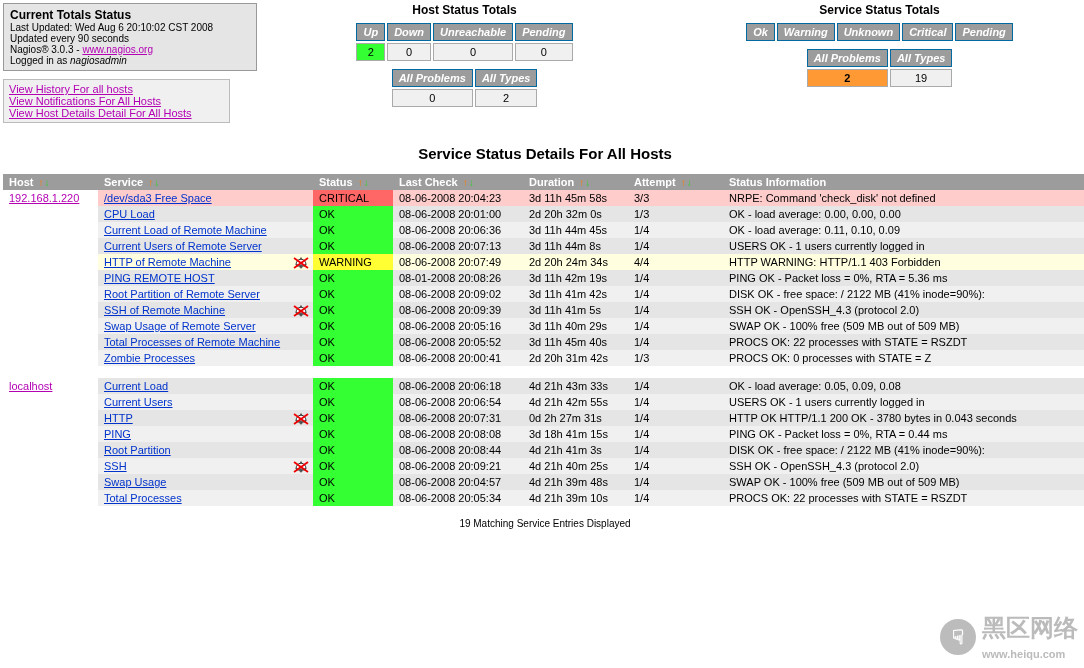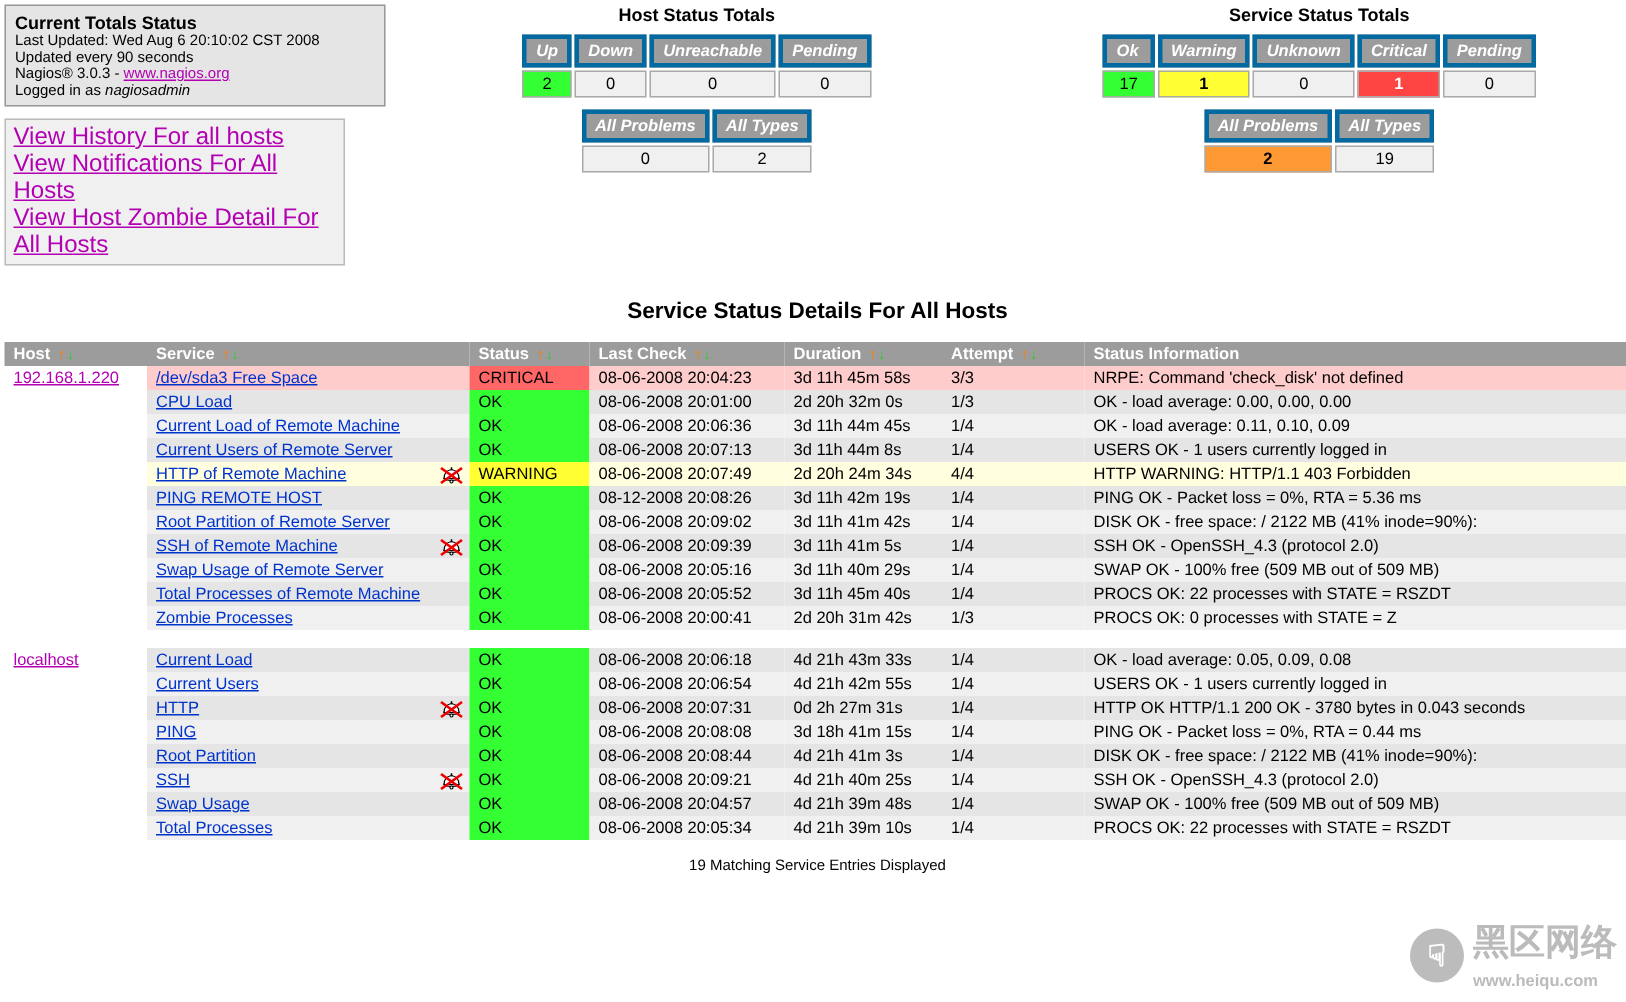--- a/index.html
+++ b/index.html
@@ -35,21 +35,21 @@
 .link-box {
   border: 1px solid #bbb;
   background: #f0f0f0;
   padding: 3px 5px;
   width: 215px;
   margin-top: 8px;
 }
 .link-box a {
   display: block;
   color: #b300b3;
-  font-size: 16px;
+  font-size: 11px;
 }
 .totals-block {
   text-align: center;
   flex: 1;
 }
 .totals-title {
   font-weight: bold;
   font-size: 12px;
   margin-bottom: 4px;
 }
@@ -58,22 +58,22 @@
   border-spacing: 2px;
   margin: 0 auto;
 }
 table.totals th {
   background: #9c9c9c;
   color: #fff;
   font-weight: bold;
   font-style: italic;
   font-size: 11px;
   padding: 2px 6px;
-  border: 3px solid #0369a1;
-  text-align: left;
+  border: 1px solid #0369a1;
+  text-align: right;
 }
 table.totals td {
   background: #f0f0f0;
   text-align: center;
   padding: 2px 10px;
   border: 1px solid #aaa;
   font-size: 11px;
 }
 .td-up    { background: #33ff33 !important; }
 .td-warn  { background: #ffff33 !important; font-weight: bold; }
@@ -170,21 +170,21 @@
       <div>
         <span>Nagios® 3.0.3 - </span><a href="#">www.nagios.org</a>
       </div>
       <div>
         <span>Logged in as </span><em>nagiosadmin</em>
       </div>
     </div>
     <div class="link-box">
       <a href="#">View History For all hosts</a>
       <a href="#">View Notifications For All Hosts</a>
-      <a href="#">View Host Zombie Detail For All Hosts</a>
+      <a href="#">View Host Details Detail For All Hosts</a>
     </div>
   </div>
 
   <div class="totals-block">
     <div class="totals-title">Host Status Totals</div>
     <table class="totals">
       <tbody>
           <tr>
         <th>Up</th>
         <th>Down</th>
@@ -216,27 +216,20 @@
   <div class="totals-block">
     <div class="totals-title">Service Status Totals</div>
     <table class="totals">
       <tbody>
           <tr>
         <th>Ok</th>
         <th>Warning</th>
         <th>Unknown</th>
         <th>Critical</th>
         <th>Pending</th>
-      </tr>
-      <tr>
-        <td class="td-up">17</td>
-        <td class="td-warn">1</td>
-        <td>0</td>
-        <td class="td-crit">1</td>
-        <td>0</td>
       </tr>
     </tbody>
       </table>
     <table class="totals" style="margin-top:4px;">
       <tbody>
           <tr>
         <th>All Problems</th>
         <th>All Types</th>
       </tr>
       <tr>
@@ -348,21 +341,21 @@
         <td>HTTP WARNING: HTTP/1.1 403 Forbidden</td>
       </tr>
       <tr class="row-even">
         <td class="hostcell"></td>
         <td class="svc-link">
           <div class="svc-cell">
             <a href="#">PING REMOTE HOST</a>
           </div>
         </td>
         <td class="st-ok">OK</td>
-        <td>08-12-2008 20:08:26</td>
+        <td>08-01-2008 20:08:26</td>
         <td>3d 11h 42m 19s</td>
         <td>1/4</td>
         <td>PING OK - Packet loss = 0%, RTA = 5.36 ms</td>
       </tr>
       <tr class="row-odd">
         <td class="hostcell"></td>
         <td class="svc-link">
           <div class="svc-cell">
             <a href="#">Root Partition of Remote Server</a>
           </div>

